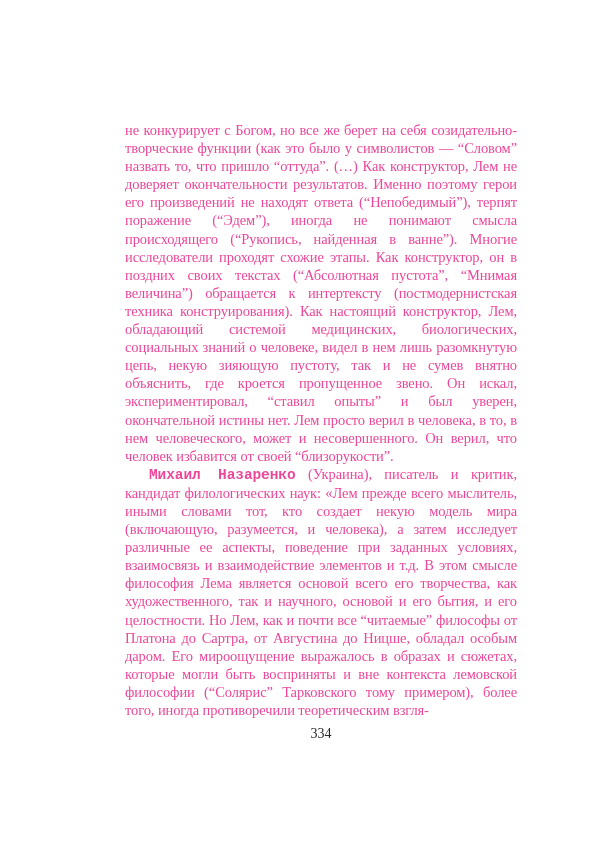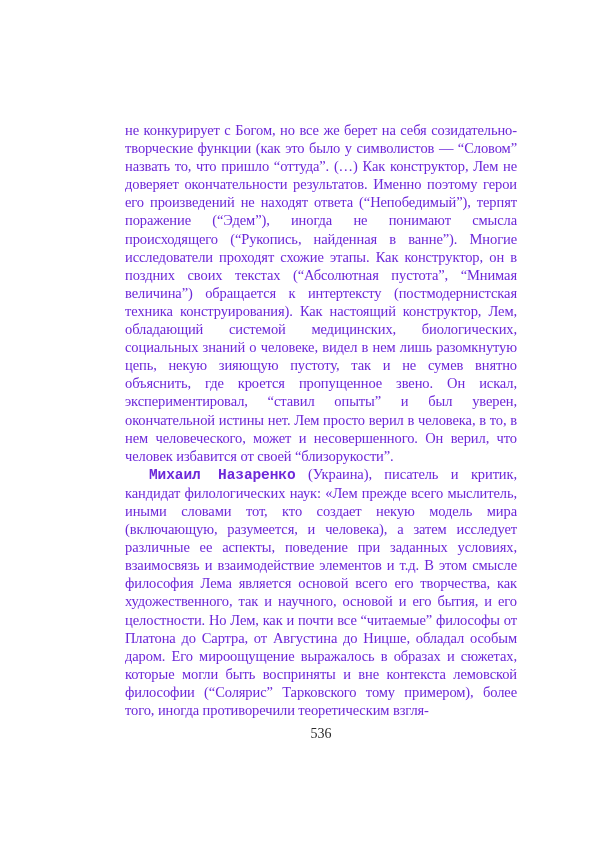--- a/index.html
+++ b/index.html
@@ -13,21 +13,21 @@
     height: 852px;
     background: #ffffff;
     overflow: hidden;
     font-family: "Liberation Serif", serif;
   }
   .text-block {
     position: absolute;
     left: 125px;
     top: 121px;
     width: 392px;
-    color: #6d28d9;
+    color: #ec4899;
     font-size: 14.5px;
     line-height: 18.1px;
     text-align: justify;
     letter-spacing: -0.1px;
   }
   .para {
     margin: 0;
     padding: 0;
   }
   .para.indent {
@@ -49,14 +49,14 @@
   }
 </style>
 </head>
 <body>
 
 <div class="page">
   <div class="text-block">
     <p class="para"><span>не конкурирует с Богом, но все же берет на себя созидательно-творческие функции (как это было у символистов — “Словом” назвать то, что пришло “оттуда”. (…) Как конструктор, Лем не доверяет окончательности результатов. Именно поэтому герои его произведений не находят ответа (“Непобедимый”), терпят поражение (“Эдем”), иногда не понимают смысла происходящего (“Рукопись, найденная в ванне”). Многие исследователи проходят схожие этапы. Как конструктор, он в поздних своих текстах (“Абсолютная пустота”, “Мнимая величина”) обращается к интертексту (постмодернистская техника конструирования). Как настоящий конструктор, Лем, обладающий системой медицинских, биологических, социальных знаний о человеке, видел в нем лишь разомкнутую цепь, некую зияющую пустоту, так и не сумев внятно объяснить, где кроется пропущенное звено. Он искал, экспериментировал, “ставил опыты” и был уверен, окончательной истины нет. Лем просто верил в человека, в то, в нем человеческого, может и несовершенного. Он верил, что человек избавится от своей “близорукости”.</span></p>
     <p class="para indent"><strong class="lead">Михаил Назаренко</strong><span> (Украина), писатель и критик, кандидат филологических наук: «Лем прежде всего мыслитель, иными словами тот, кто создает некую модель мира (включающую, разумеется, и человека), а затем исследует различные ее аспекты, поведение при заданных условиях, взаимосвязь и взаимодействие элементов и т.д. В этом смысле философия Лема является основой всего его творчества, как художественного, так и научного, основой и его бытия, и его целостности. Но Лем, как и почти все “читаемые” философы от Платона до Сартра, от Августина до Ницше, обладал особым даром. Его мироощущение выражалось в образах и сюжетах, которые могли быть восприняты и вне контекста лемовской философии (“Солярис” Тарковского тому примером), более того, иногда противоречили теоретическим взгля-</span></p>
   </div>
-  <div class="page-number">536</div>
+  <div class="page-number">334</div>
 </div>
 
 </body></html>

